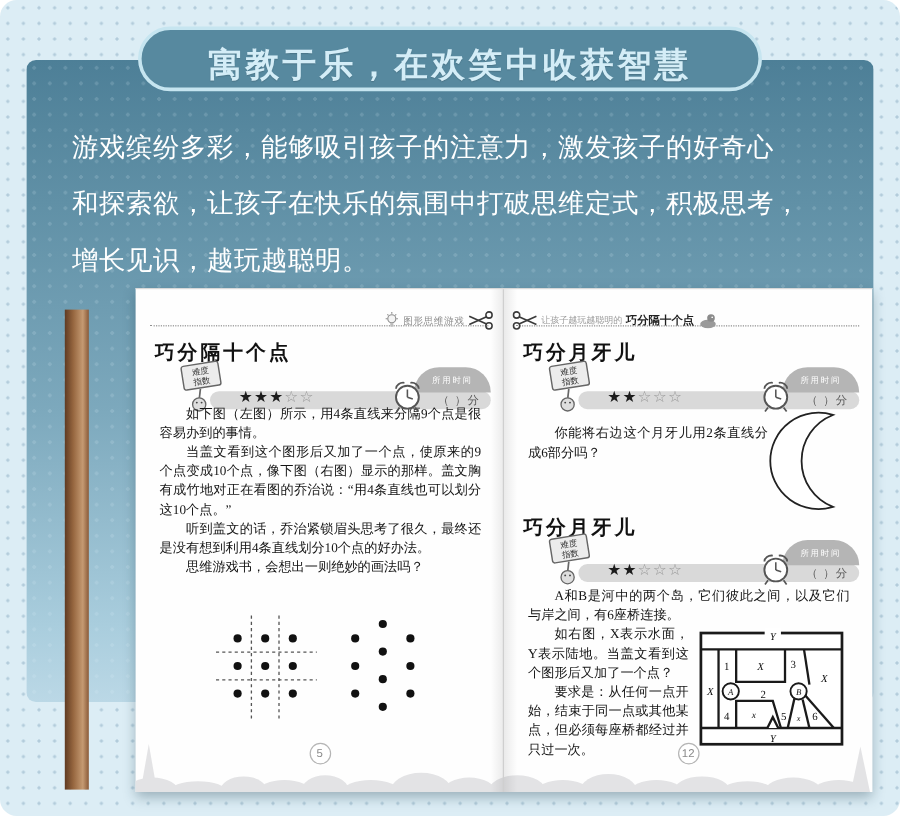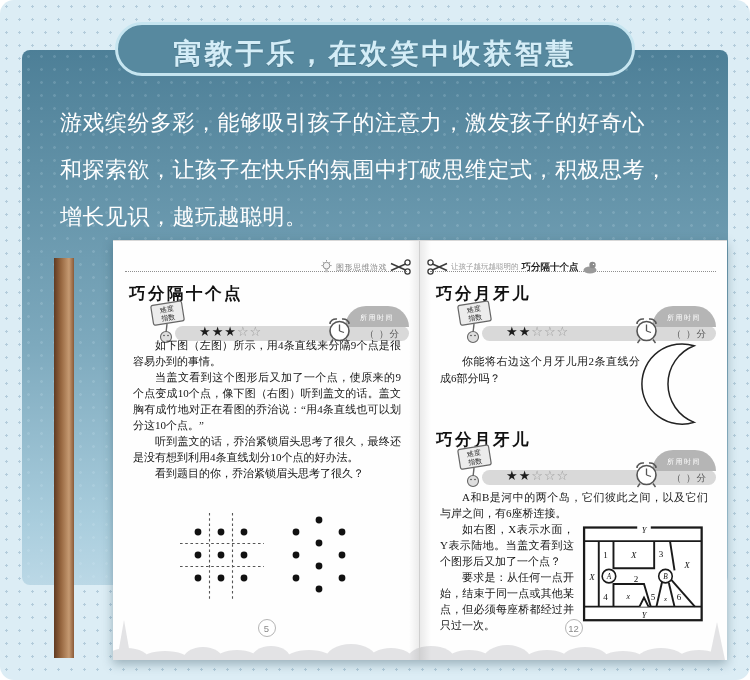--- a/index.html
+++ b/index.html
@@ -145,23 +145,23 @@
           <line x1="13.5" y1="16" x2="18" y2="17.5" stroke="#555" stroke-width="1.3"></line>
           <line x1="7" y1="24.5" x2="4.5" y2="28" stroke="#555" stroke-width="1.4"></line>
           <line x1="20" y1="24.5" x2="22.5" y2="28" stroke="#555" stroke-width="1.4"></line>
         </svg>
         <div class="cloud">所用时间</div>
         <div class="score">（ ）分</div>
       </div>
 
       <div class="pbody lp-body">
         <p>如下图（左图）所示，用4条直线来分隔9个点是很容易办到的事情。</p>
-        <p>当盖文看到这个图形后又加了一个点，使原来的9个点变成10个点，像下图（右图）听到盖文的话。盖文胸有成竹地对正在看图的乔治说：“用4条直线也可以划分这10个点。”</p>
+        <p>当盖文看到这个图形后又加了一个点，使原来的9个点变成10个点，像下图（右图）显示的那样。盖文胸有成竹地对正在看图的乔治说：“用4条直线也可以划分这10个点。”</p>
         <p>听到盖文的话，乔治紧锁眉头思考了很久，最终还是没有想到利用4条直线划分10个点的好办法。</p>
-        <p>看到题目的你，乔治紧锁眉头思考了很久？</p>
+        <p>思维游戏书，会想出一则绝妙的画法吗？</p>
       </div>
 
       <svg class="dots-fig" viewBox="0 0 200 108">
 
         <g stroke="#555" stroke-width="1.1" stroke-dasharray="2.6,2.6">
           <line x1="41.5" y1="6" x2="41.5" y2="92"></line>
           <line x1="64.5" y1="6" x2="64.5" y2="92"></line>
           <line x1="12" y1="36.5" x2="96" y2="36.5"></line>
           <line x1="12" y1="59.5" x2="96" y2="59.5"></line>
         </g>

